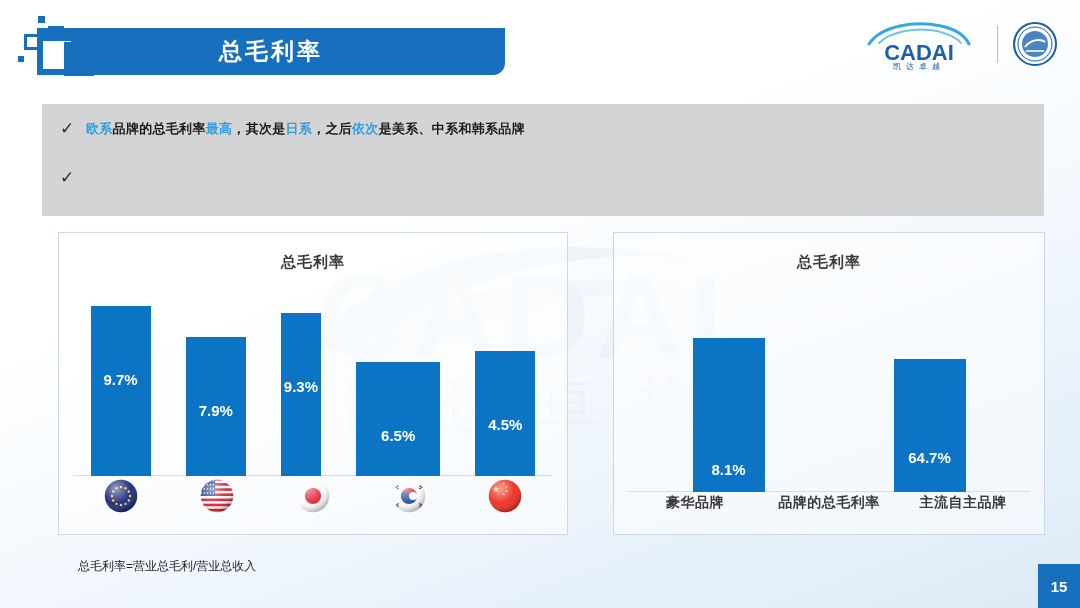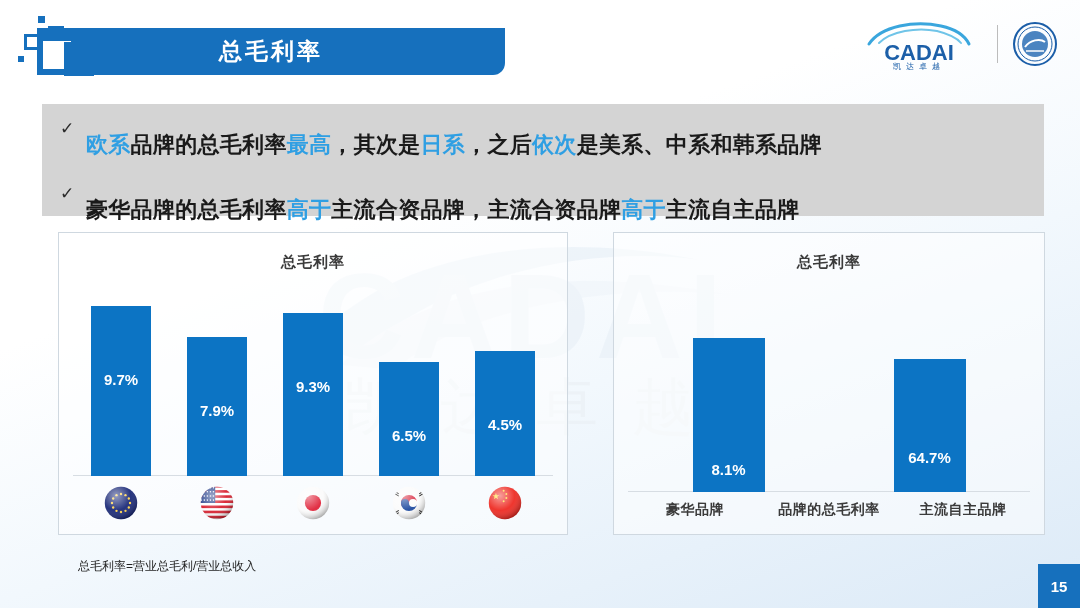--- a/index.html
+++ b/index.html
@@ -93,26 +93,25 @@
   .bullet-row { display: flex; align-items: flex-start; margin-bottom: 27px; }
   .check {
     width: 26px;
     flex: 0 0 26px;
     font-size: 17px;
     color: #2b2b2b;
     line-height: 22px;
     text-align: left;
   }
   .bullet-text {
-    font-size: 22px;
+    font-size: 13px;
     font-weight: bold;
     color: #1a1a1a;
     line-height: 22px;
     letter-spacing: 0.3px;
-    margin-top: 16px;
   }
   .hl { color: #2f9fe3; }
 
   
   .chart-panel {
     position: absolute;
     background: rgba(255,255,255,0.55);
     border: 1px solid #cfd8e0;
     box-sizing: border-box;
     z-index: 2;
@@ -171,21 +170,21 @@
     left: 0; right: 0;
     text-align: center;
   }
 
   
   .cats {
     position: absolute;
     left: 14px; right: 14px;
     display: flex;
     justify-content: space-around;
-    align-items: center;
+    align-items: flex-start;
   }
   #chart-left .cats  { bottom: 6px; height: 50px; }
   #chart-right .cats { bottom: 8px; height: 32px; }
 
   .cat-slot { display: flex; align-items: center; justify-content: center; }
   .cat-label { font-size: 14px; font-weight: bold; color: #3b3b3b; letter-spacing: 0.5px; white-space: nowrap; }
 
   .flag { width: 36px; height: 36px; border-radius: 50%; }
 
   
@@ -252,48 +251,45 @@
 
   <div class="bullets">
     <div class="bullet-row">
       <span class="check">✓</span>
       <span class="bullet-text">
         <span class="hl">欧系</span><span>品牌的总毛利率</span><span class="hl">最高</span><span>，其次是</span><span class="hl">日系</span><span>，之后</span><span class="hl">依次</span><span>是美系、中系和韩系品牌</span>
       </span>
     </div>
     <div class="bullet-row">
       <span class="check">✓</span>
-      <span class="bullet-text">
-        <span>豪华品牌的总毛利率</span><span class="hl">高于</span><span>主流合资品牌，主流合资品牌</span><span class="hl">高于</span><span>主流自主品牌</span>
-      </span>
     </div>
   </div>
 
   <div class="chart-panel" id="chart-left">
     <div class="chart-title">总毛利率</div>
     <div class="plot">
       <div class="axis-line"></div>
       <div class="bars" id="bars-left">
           <div class="bar-slot">
             <div class="bar" style="width: 60px; height: 88.1818%; background: rgb(12, 116, 196);">
               <span class="bar-label" style="top: 65px;">9.7%</span>
             </div>
           </div>
           <div class="bar-slot">
             <div class="bar" style="width: 60px; height: 71.8182%; background: rgb(12, 116, 196);">
               <span class="bar-label" style="top: 65px;">7.9%</span>
             </div>
           </div>
           <div class="bar-slot">
-            <div class="bar" style="width: 60px; height: 84.5455%; background: rgb(12, 116, 196);">
+            <div class="bar" style="width: 40px; height: 84.5455%; background: rgb(12, 116, 196);">
               <span class="bar-label" style="top: 65px;">9.3%</span>
             </div>
           </div>
           <div class="bar-slot">
-            <div class="bar" style="width: 60px; height: 59.0909%; background: rgb(12, 116, 196);">
+            <div class="bar" style="width: 84px; height: 59.0909%; background: rgb(12, 116, 196);">
               <span class="bar-label" style="top: 65px;">6.5%</span>
             </div>
           </div>
           <div class="bar-slot">
             <div class="bar" style="width: 60px; height: 64.5455%; background: rgb(12, 116, 196);">
               <span class="bar-label" style="top: 65px;">4.5%</span>
             </div>
           </div>
         </div>
       <div class="cats" id="cats-left">

